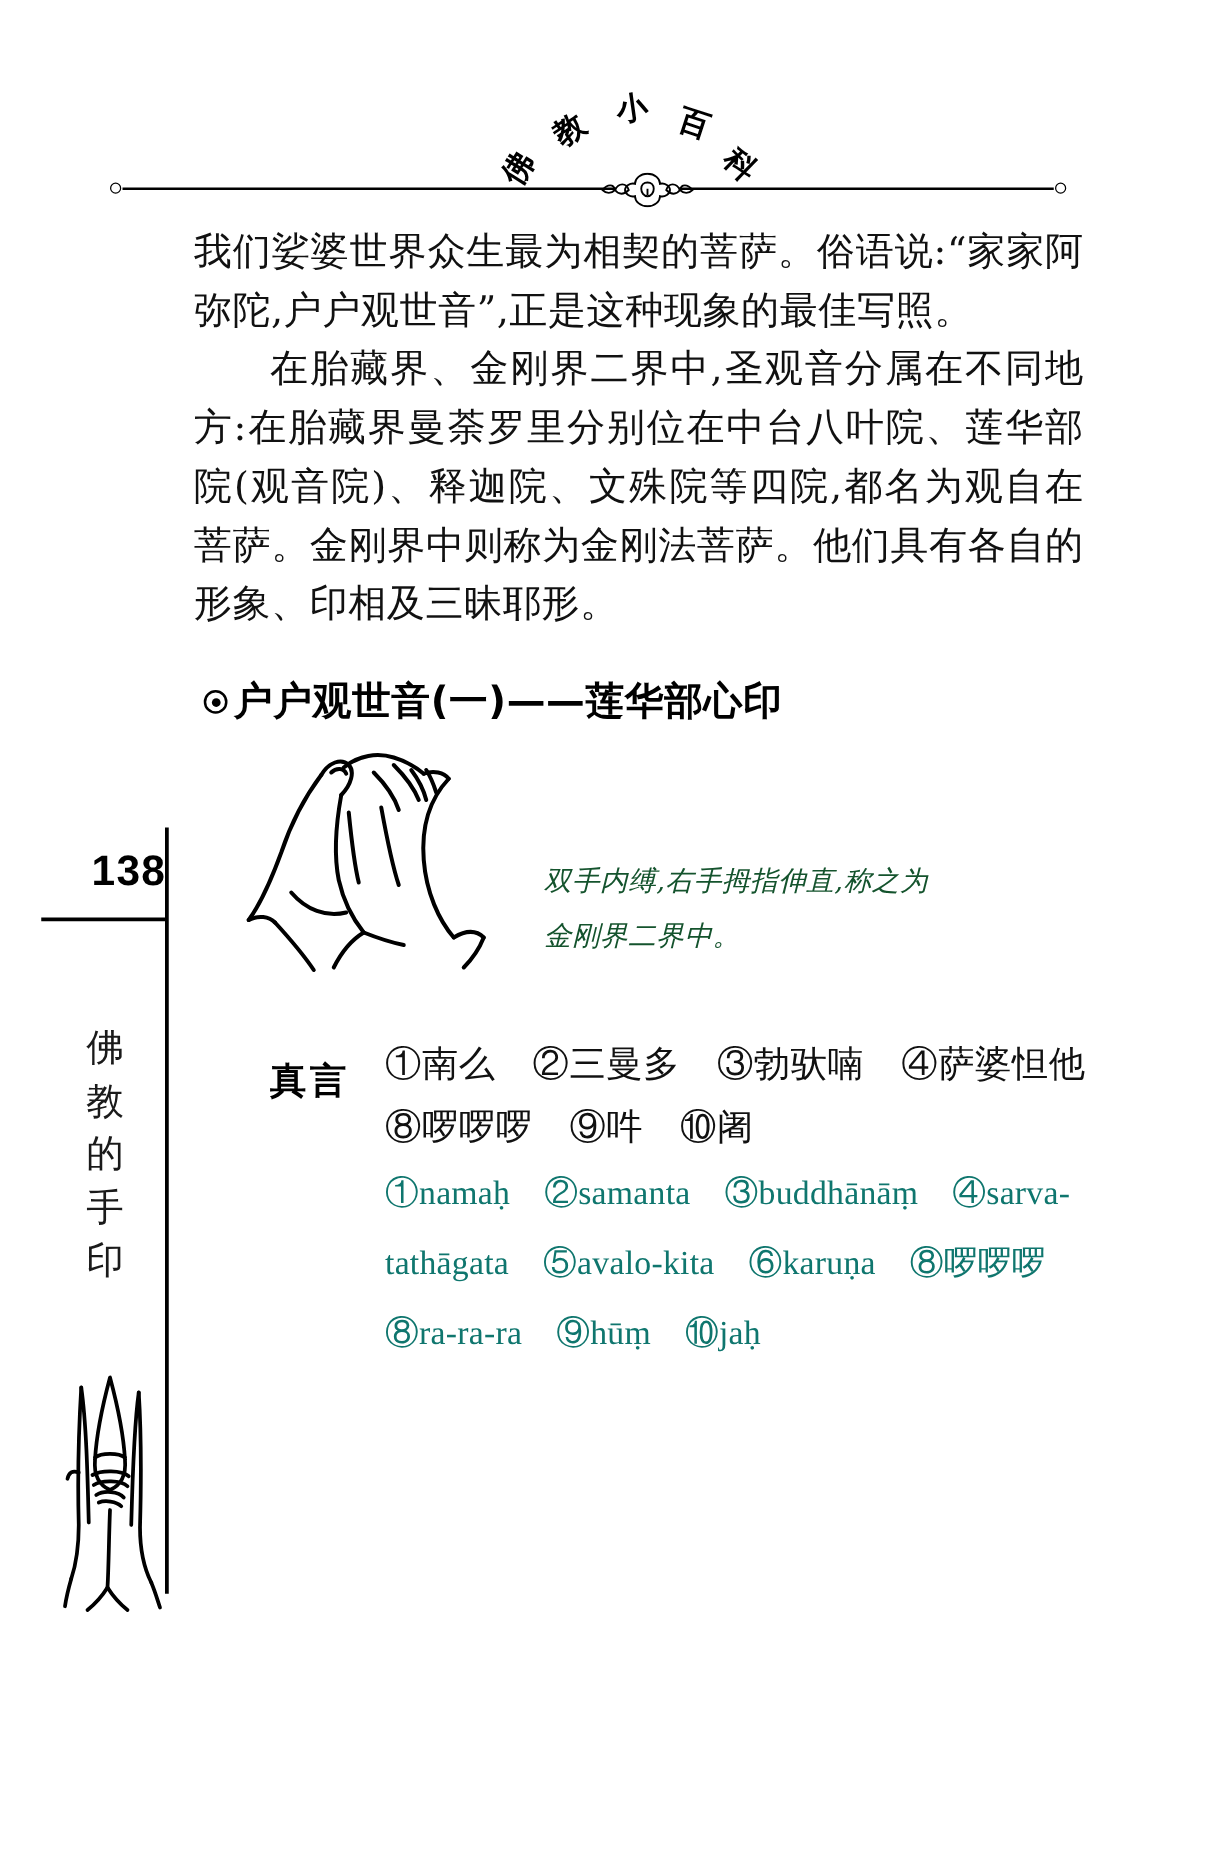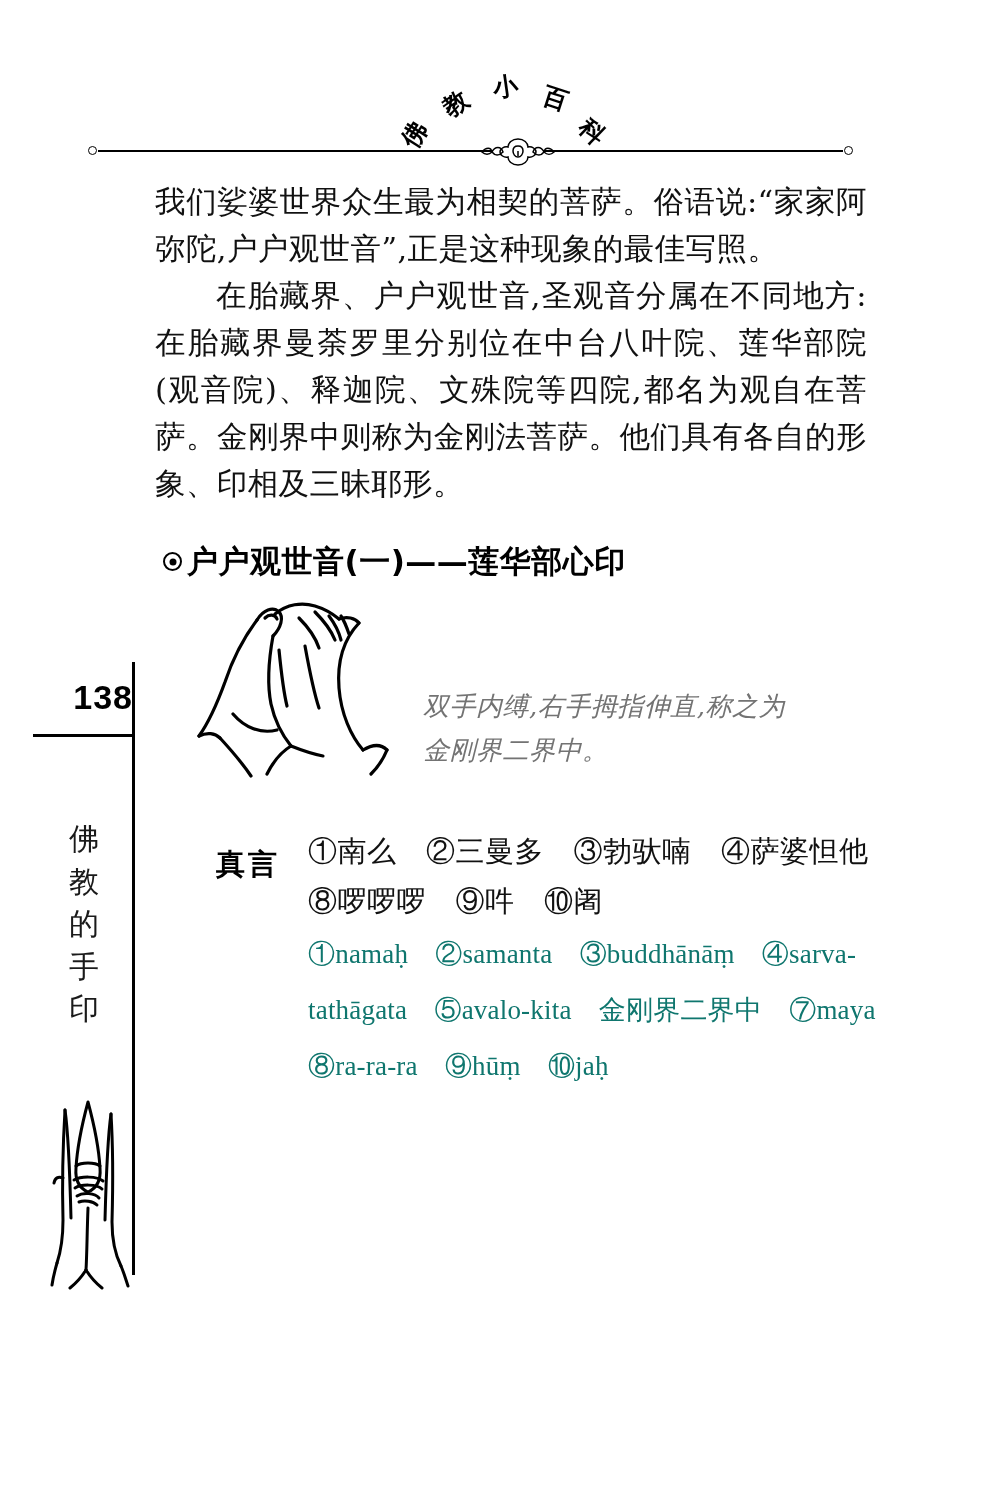--- a/index.html
+++ b/index.html
@@ -205,29 +205,29 @@
   }
   .mudra-figure {
     position: absolute;
     left: 32px;
     top: 0px;
     width: 235px;
     height: 205px;
   }
   .figure-caption {
     position: absolute;
-    left: 268px;
+    left: 280px;
     top: 92px;
     width: 430px;
     font-family: "DejaVu Serif", "Liberation Serif", serif;
     font-style: italic;
-    font-size: 26px;
+    font-size: 22px;
     line-height: 44px;
     letter-spacing: 0.5px;
-    color: #737373;
+    color: #14532d;
   }
 
   
   .mantra-block {
     position: absolute;
     left: 216px;
     top: 826px;
     width: 660px;
   }
   .mantra-label {
@@ -327,21 +327,21 @@
           <path d="M14,175 C12,182 10,190 9,197"></path>
           <path d="M78,178 C81,185 83,192 85,198"></path>
           <path d="M20,90 C15,88 12,90 11,95"></path>
         </g>
       </svg>
     </div>
   </div>
 
   <div class="content">
     <p class="body-para">我们娑婆世界众生最为相契的菩萨。俗语说:“家家阿弥陀,户户观世音”,正是这种现象的最佳写照。</p>
-    <p class="body-para indent">在胎藏界、户户观世音,圣观音分属在不同地方:在胎藏界曼荼罗里分别位在中台八叶院、莲华部院(观音院)、释迦院、文殊院等四院,都名为观自在菩萨。金刚界中则称为金刚法菩萨。他们具有各自的形象、印相及三昧耶形。</p>
+    <p class="body-para indent">在胎藏界、金刚界二界中,圣观音分属在不同地方:在胎藏界曼荼罗里分别位在中台八叶院、莲华部院(观音院)、释迦院、文殊院等四院,都名为观自在菩萨。金刚界中则称为金刚法菩萨。他们具有各自的形象、印相及三昧耶形。</p>
 
     <h2 class="section-heading">
       <span class="bullet-ring"></span>
       <span>户户观世音(一)——莲华部心印</span>
     </h2>
   </div>
 
   <div class="figure-row">
     <div class="mudra-figure">
       <svg width="235" height="205" viewBox="0 0 235 205" aria-hidden="true">
@@ -380,18 +380,18 @@
       <div>金刚界二界中。</div>
     </div>
   </div>
 
   <div class="mantra-block">
     <div class="mantra-label">真言</div>
     <div class="mantra-lines">
       <div class="mantra-cjk">①南么　②三曼多　③勃驮喃　④萨婆怛他</div>
       <div class="mantra-cjk">⑧啰啰啰　⑨吽　⑩阇</div>
       <div class="mantra-iast">①namaḥ　②samanta　③buddhānāṃ　④sarva-</div>
-      <div class="mantra-iast">tathāgata　⑤avalo-kita　金刚界二界中　⑦maya</div>
+      <div class="mantra-iast">tathāgata　⑤avalo-kita　⑥karuṇa　⑧啰啰啰</div>
       <div class="mantra-iast">⑧ra-ra-ra　⑨hūṃ　⑩jaḥ</div>
     </div>
   </div>
 
 </div>
 
 </body></html>

